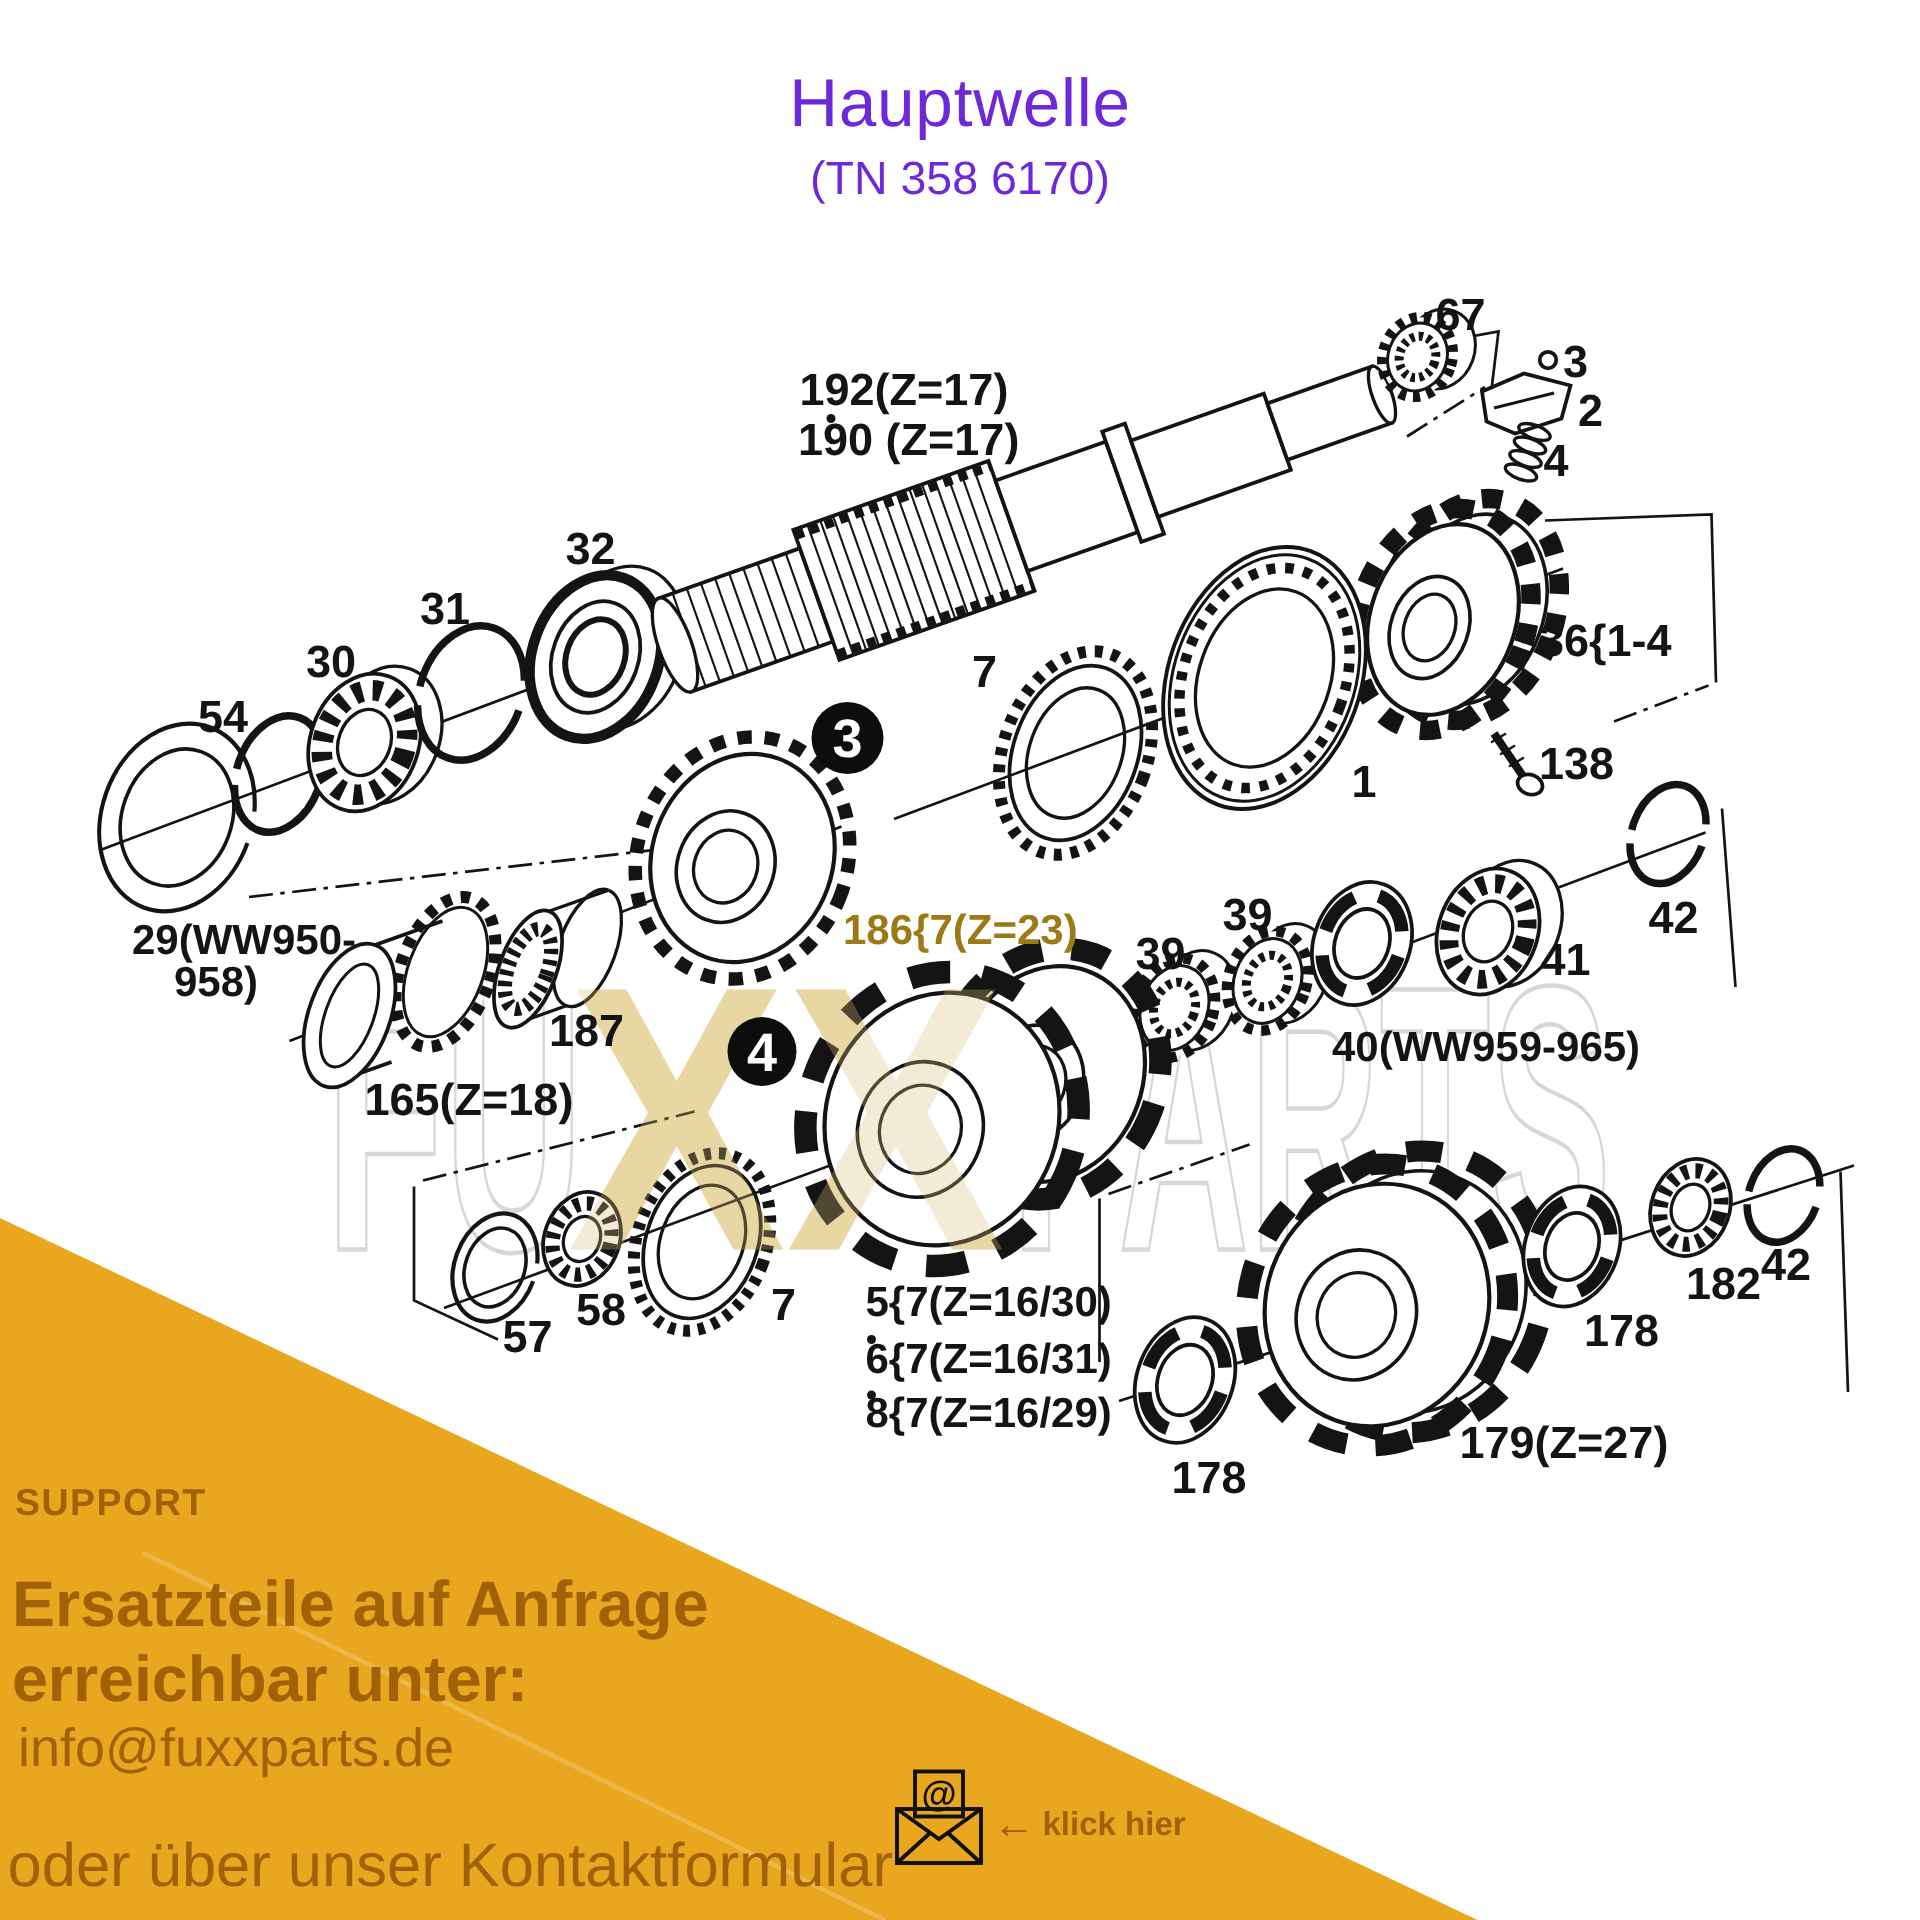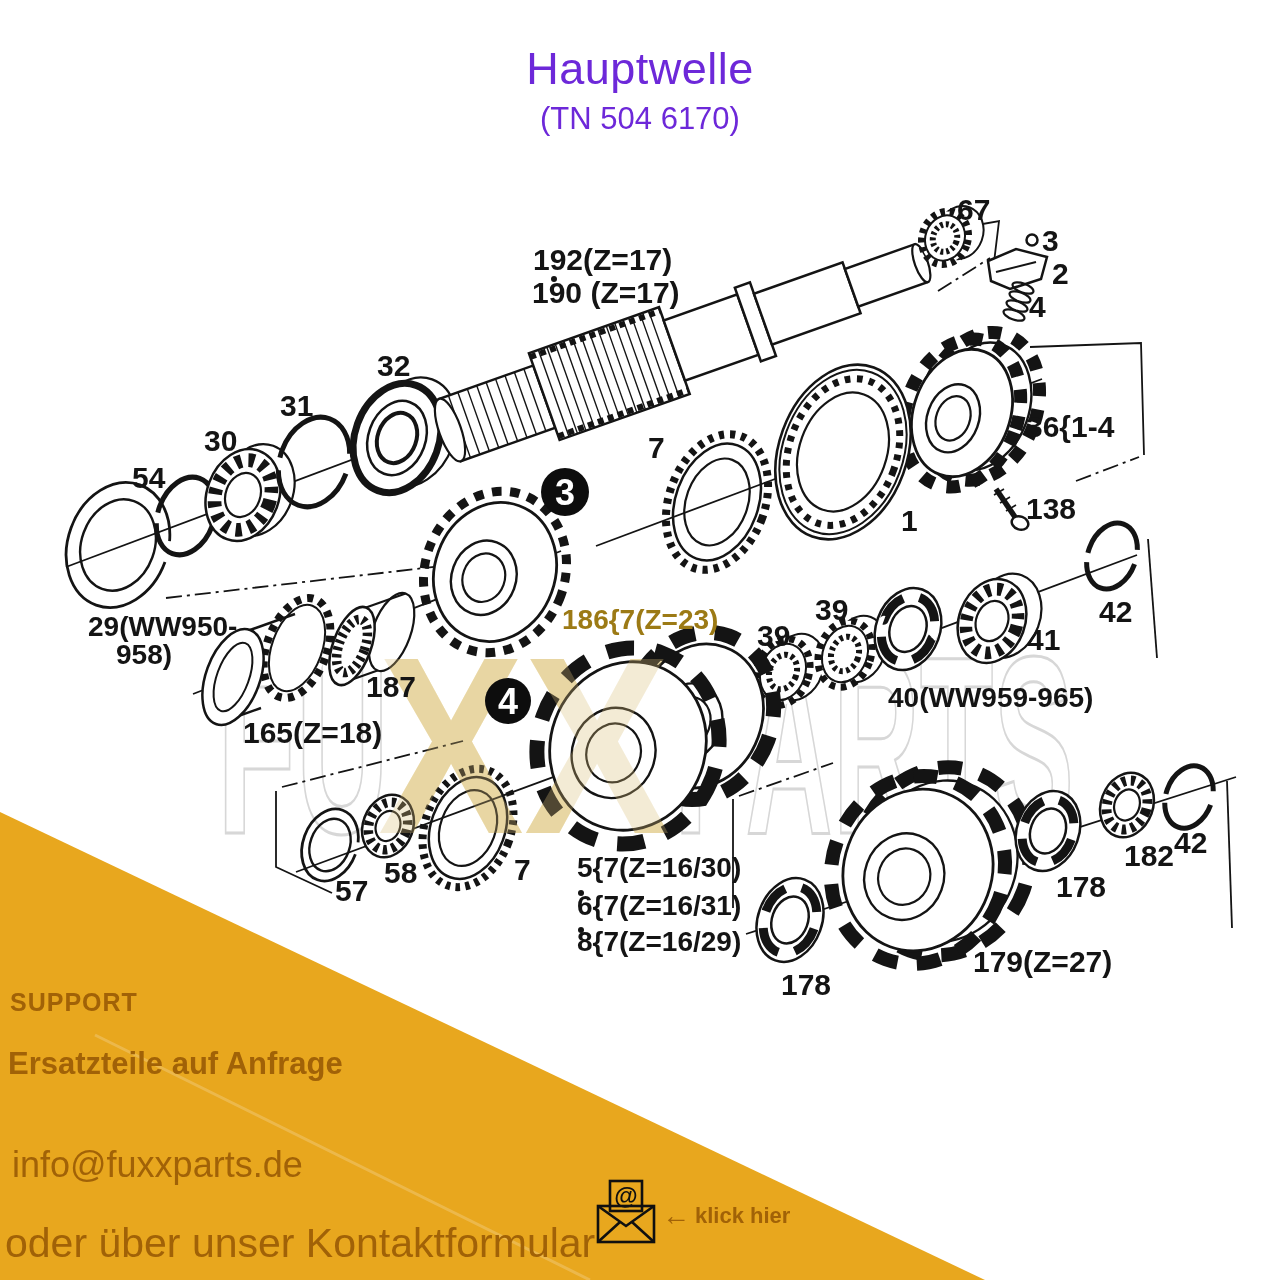--- a/index.html
+++ b/index.html
@@ -4,37 +4,37 @@
 <style>
   html,body{margin:0;padding:0;background:#ffffff;}
   body{font-family:"Liberation Sans",sans-serif;}
   .stage{position:relative;width:1280px;height:1280px;overflow:hidden;background:#fff;}
   .titleblock{position:absolute;left:0;right:0;top:46px;text-align:center;color:#6d28d9;}
   .titleblock .main{font-size:45px;line-height:1.0;font-weight:400;letter-spacing:0.5px;}
   .titleblock .sub{font-size:31px;line-height:1.0;font-weight:400;margin-top:12px;}
   svg.layer{position:absolute;left:0;top:0;}
   .banner-text{position:absolute;color:#a16207;}
   .b-support{left:10px;top:988px;font-size:25px;font-weight:bold;letter-spacing:1px;}
-  .b-line1{left:8px;top:1046px;font-size:31px;font-weight:bold;text-align:center;}
+  .b-line1{left:8px;top:1046px;font-size:43px;font-weight:bold;text-align:center;}
   .b-line2{left:8px;top:1096px;font-size:43px;font-weight:bold;}
   .b-email{left:12px;top:1144px;font-size:36px;font-weight:400;}
   .b-contact{left:5px;top:1220px;font-size:41px;font-weight:400;}
   .b-click{left:662px;top:1200px;display:flex;align-items:center;gap:5px;}
   .b-click .arrow{font-size:28px;font-weight:bold;}
   .b-click .kh{font-size:22px;font-weight:bold;}
   .env{position:absolute;left:590px;top:1176px;}
 </style>
 </head>
 <body>
 
 <div class="stage">
 
   <div class="titleblock">
     <div class="main">Hauptwelle</div>
-    <div class="sub">(TN 504 6170)</div>
+    <div class="sub">(TN 358 6170)</div>
   </div>
 
   <svg id="diagramSvg" class="layer" width="1280" height="1280" viewBox="0 0 1280 1280">
       <g>
         <text x="217" y="833" font-size="252" font-weight="bold" font-family="Liberation Sans, sans-serif" textLength="172" lengthAdjust="spacingAndGlyphs" fill="none" stroke="#D7D7D7" stroke-width="3">FU</text>
         <text x="674" y="833" font-size="252" font-weight="bold" font-family="Liberation Sans, sans-serif" textLength="400" lengthAdjust="spacingAndGlyphs" fill="none" stroke="#D7D7D7" stroke-width="3">PARTS</text>
         <text x="378" y="833" font-size="252" font-weight="bold" font-family="Liberation Sans, sans-serif" textLength="292" lengthAdjust="spacingAndGlyphs" fill="#EFE0B3" opacity="0.95">XX</text>
       </g>
       <g>
         <line x1="66" y1="567" x2="447" y2="424" stroke="#141414" stroke-width="1.8" stroke-dasharray="none"></line>
@@ -313,20 +313,21 @@
       </g>
     </svg>
 
   <svg id="bannerSvg" class="layer" width="1280" height="1280" viewBox="0 0 1280 1280">
       <polygon points="0,812 985,1280 0,1280" fill="#E8A71E"></polygon>
       <line x1="95" y1="1035" x2="590" y2="1280" stroke="rgba(255,255,255,0.2)" stroke-width="3"></line>
     </svg>
 
   <div class="banner-text b-support">SUPPORT</div>
   <div class="banner-text b-line1">Ersatzteile auf Anfrage</div>
+  <div class="banner-text b-line2">erreichbar unter:</div>
   <div class="banner-text b-email">info@fuxxparts.de</div>
   <div class="banner-text b-contact">oder über unser Kontaktformular</div>
 
   <div class="env">
     <svg width="72" height="74" viewBox="0 0 72 74">
       <g stroke="#101010" stroke-width="2.6" fill="none">
         <rect x="20" y="5" width="32" height="30"></rect>
         <rect x="8" y="30" width="56" height="36"></rect>
         <path d="M8 30 L36 50 L64 30"></path>
         <path d="M8 66 L30 46 M64 66 L42 46"></path>

